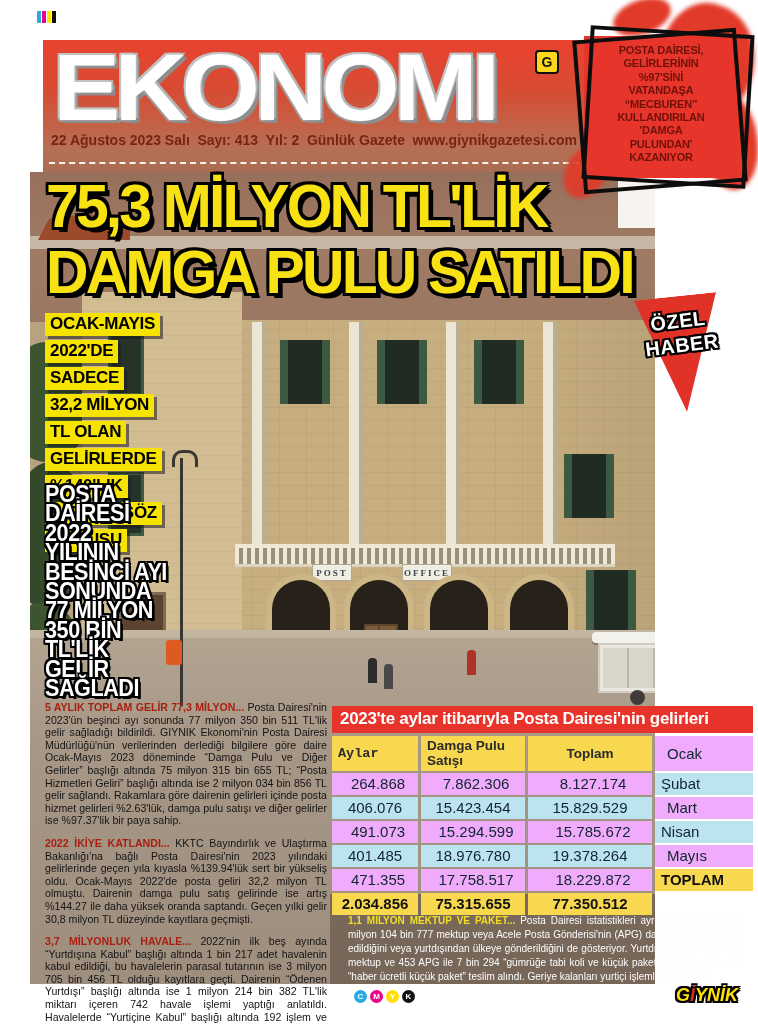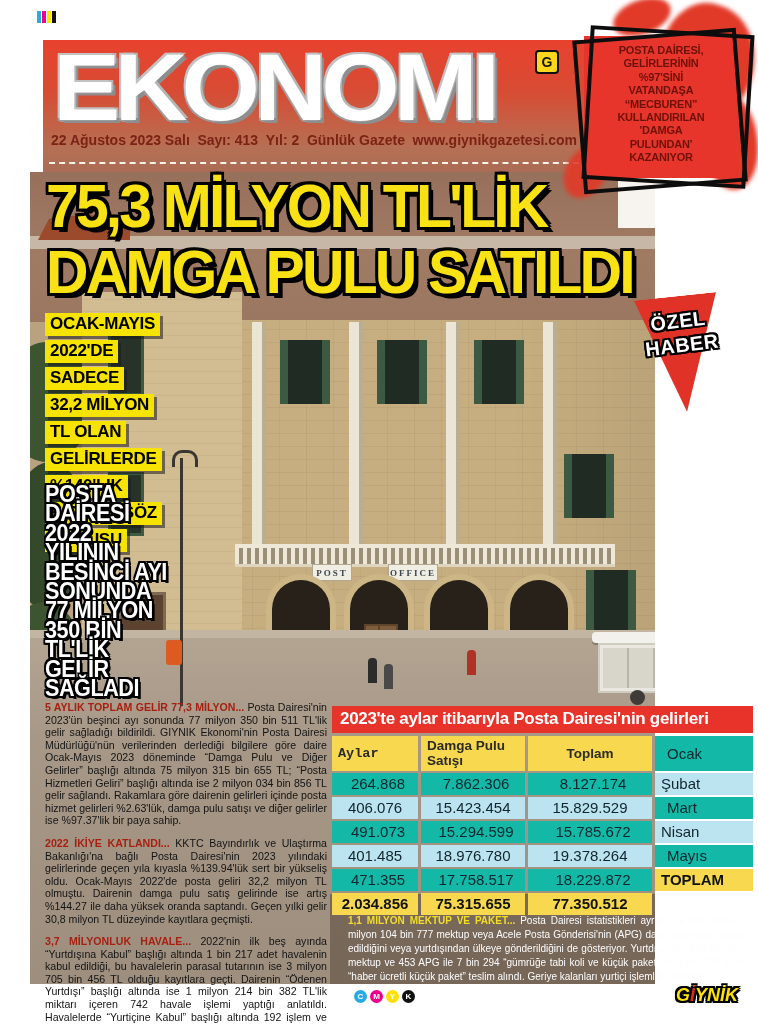--- a/index.html
+++ b/index.html
@@ -68,21 +68,21 @@
   .ph-win{top:168px;width:34px;height:64px;background:#1f2b23;border-left:8px solid #3c5a42;border-right:8px solid #3c5a42;}
   .ph-win.u1{left:250px;} .ph-win.u2{left:347px;} .ph-win.u3{left:444px;}
   .ph-win.r1{left:534px;top:282px;} .ph-win.r2{left:556px;top:398px;}
   .ph-balustrade{left:205px;top:372px;width:380px;height:16px;
     background:repeating-linear-gradient(90deg,#efe8d8 0 4px,#9a8f78 4px 8px);
     border-top:4px solid #efe8d8;border-bottom:3px solid #ded5c0;}
   .ph-plaque{top:392px;height:15px;background:#f0ede2;border:1px solid #b0a890;
     font-family:"Liberation Serif",serif;font-size:9px;font-weight:bold;color:#3a4652;
     display:flex;align-items:center;justify-content:center;letter-spacing:2px;}
   .ph-plaque.p1{left:282px;width:38px;}
-  .ph-plaque.p2{left:358px;width:48px;}
+  .ph-plaque.p2{left:372px;width:48px;}
   .ph-arch{top:408px;width:58px;height:128px;background:#282119;border-radius:29px 29px 0 0;
     box-shadow:0 0 0 6px #cdb685;}
   .ph-arch.a1{left:242px;} .ph-arch.a2{left:320px;} .ph-arch.a3{left:400px;} .ph-arch.a4{left:480px;}
   .ph-door{left:334px;top:452px;width:30px;height:84px;background:#7c5c3a;
     border:2px solid #5e442a;}
   .ph-door::after{content:"";position:absolute;left:12px;top:0;width:2px;height:84px;background:#5e442a;}
   .ph-lamp{left:150px;top:286px;width:3px;height:248px;background:#3a3632;}
   .ph-lamphead{left:142px;top:278px;width:20px;height:14px;border:3px solid #3a3632;
     border-bottom:none;border-radius:10px 10px 0 0;background:transparent;}
   .ph-bin{left:136px;top:468px;width:16px;height:25px;background:#dd5a20;border-radius:3px;}
@@ -140,21 +140,21 @@
   
   .income-table{position:absolute;left:332px;top:706px;width:421px;z-index:4;}
   .t-title{background:#e8332a;color:#fff;font-size:17px;font-weight:bold;letter-spacing:-.3px;
     padding:3px 8px 4px;white-space:nowrap;}
   .t-grid{display:grid;grid-template-columns:86px 104px 124px 1fr;gap:2px 3px;margin-top:3px;}
   .t-grid div{padding:2px 6px 3px;font-size:15px;display:flex;align-items:center;}
   .t-grid .th{background:#f7d84e;font-weight:bold;font-size:13.5px;color:#2b2b2b;justify-content:center;}
   .t-grid .th.first{justify-content:flex-start;font-family:Liberation Mono, monospace;}
   .t-grid .month{justify-content:flex-start;color:#10262e;}
   .t-grid .val{justify-content:center;color:#10262e;}
-  .t-grid .odd{background:#14b8a6;padding-left:12px;}
+  .t-grid .odd{background:#f0abfc;padding-left:12px;}
   .t-grid .even{background:#bce3f0;}
   .t-grid .total{background:#f7d84e;font-weight:bold;color:#111;}
   
   .cmyk-dots{position:absolute;left:354px;top:990px;display:flex;gap:3px;z-index:2;}
   .cmyk-dots span{width:13px;height:13px;border-radius:50%;color:#fff;font-size:8px;font-weight:bold;
     display:flex;align-items:center;justify-content:center;}
   .brand{position:absolute;left:676px;top:985px;z-index:2;font-size:18px;font-weight:bold;
     font-style:italic;letter-spacing:0;color:#ffe10a;white-space:nowrap;
     text-shadow:-2px -2px 0 #000,2px -2px 0 #000,-2px 2px 0 #000,2px 2px 0 #000,
                 -2px 0 0 #000,2px 0 0 #000,0 -2px 0 #000,0 2px 0 #000;}

